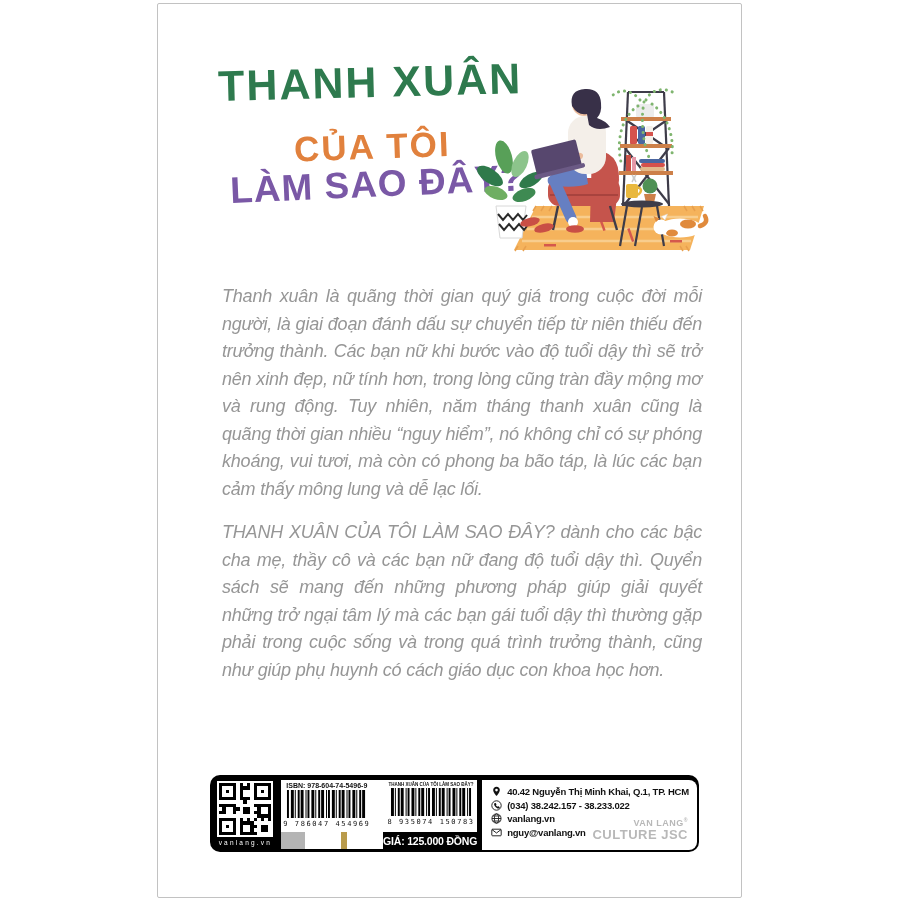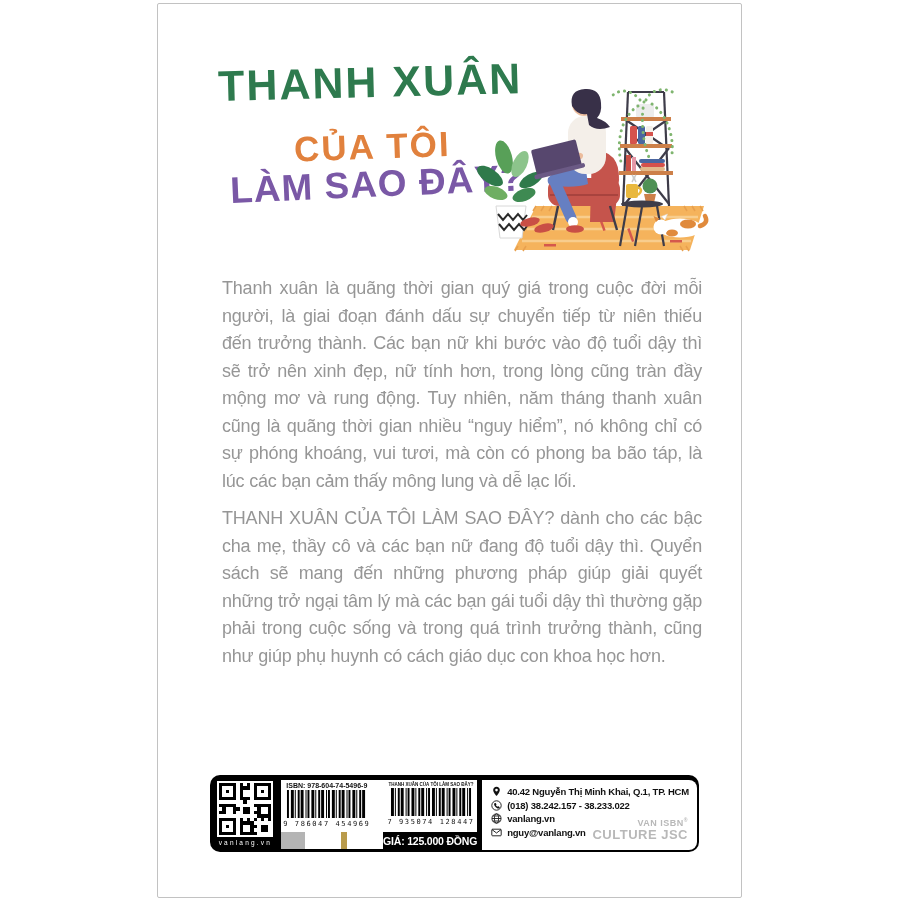--- a/index.html
+++ b/index.html
@@ -16,21 +16,21 @@
       transform:rotate(-2deg);}
   .t3{font-size:37px;font-weight:bold;color:#7a58a6;letter-spacing:1px;margin:-2px 0 0 12px;
       transform:rotate(-2.5deg);}
 
   
   .illo{position:absolute;left:316px;top:50px;width:254px;height:200px;}
 
   
   .bodytext{position:absolute;left:64px;top:263px;width:480px;color:#969696;
             font-size:18px;line-height:27.5px;text-align:justify;letter-spacing:-0.2px;}
-  .bodytext p{margin:8px 0 10px 0;}
+  .bodytext p{margin:16px 0 10px 0;font-style:italic;}
 
   
   .footer{position:absolute;left:52px;top:771px;width:489px;height:77px;background:#000;
           border-radius:10px;display:flex;overflow:hidden;}
   .qrblock{width:72px;display:flex;flex-direction:column;align-items:center;padding-top:6px;}
   .qr{width:56px;height:56px;background:#fff;padding:2px;box-sizing:border-box;}
   .qr svg{width:100%;height:100%;display:block;}
   .qrcap{color:#fff;font-size:6.5px;letter-spacing:2.2px;margin-top:2px;white-space:nowrap;}
 
   .barcard{width:200px;margin:5px 0 3px 0;background:#fff;position:relative;}
@@ -334,21 +334,21 @@
                   <rect x="53" y="0" width="3" height="28" fill="#000"></rect>
                   <rect x="58" y="0" width="1" height="28" fill="#000"></rect>
                   <rect x="60" y="0" width="2" height="28" fill="#000"></rect>
                   <rect x="64" y="0" width="3" height="28" fill="#000"></rect>
                   <rect x="68" y="0" width="1" height="28" fill="#000"></rect>
                   <rect x="71" y="0" width="2" height="28" fill="#000"></rect>
                   <rect x="74" y="0" width="3" height="28" fill="#000"></rect>
                   <rect x="79" y="0" width="1" height="28" fill="#000"></rect>
                   <rect x="81" y="0" width="2" height="28" fill="#000"></rect>
                 </svg></div>
-            <div class="bcdigits">7 935074 128447</div>
+            <div class="bcdigits">8 935074 150783</div>
           </div>
         </div>
         <div class="strip">
           <div class="gray"></div>
           <div class="gold"></div>
           <div class="price">GIÁ: 125.000 ĐỒNG</div>
         </div>
       </div>
 
       <div class="contacts">
@@ -361,21 +361,21 @@
           </span>
           <span class="ctext">40.42 Nguyễn Thị Minh Khai, Q.1, TP. HCM</span>
         </div>
         <div class="crow">
           <span class="cicon">
             <svg viewBox="0 0 11 11">
                 <circle cx="5.5" cy="5.5" r="4.7" fill="none" stroke="#111" stroke-width="0.9"></circle>
                 <path d="M3.5 3.3c.5-.5 1-.4 1.3 0l.5.7c.2.3.2.7-.1 1l-.3.3c.3.6.9 1.2 1.5 1.5l.3-.3c.3-.3.7-.3 1-.1l.7.5c.4.3.5.8 0 1.3-.8.8-2.2.4-3.6-1C3.1 5.6 2.7 4.1 3.5 3.3z" fill="#111"></path>
               </svg>
           </span>
-          <span class="ctext">(018) 38.242.157 - 38.233.022</span>
+          <span class="ctext">(034) 38.242.157 - 38.233.022</span>
         </div>
         <div class="crow">
           <span class="cicon">
             <svg viewBox="0 0 11 11" fill="none" stroke="#111" stroke-width="0.85">
                 <circle cx="5.5" cy="5.5" r="4.6"></circle>
                 <ellipse cx="5.5" cy="5.5" rx="2.1" ry="4.6"></ellipse>
                 <path d="M1 5.5h9M1.6 3h7.8M1.6 8h7.8"></path>
               </svg>
           </span>
           <span class="ctext">vanlang.vn</span>
@@ -383,20 +383,20 @@
         <div class="crow">
           <span class="cicon">
             <svg viewBox="0 0 11 11" fill="none" stroke="#111" stroke-width="0.9">
                 <rect x="0.8" y="2.2" width="9.4" height="6.6" rx="0.8"></rect>
                 <path d="M1 2.6 L5.5 6 L10 2.6"></path>
               </svg>
           </span>
           <span class="ctext">nguy@vanlang.vn</span>
         </div>
         <div class="publogo">
-          <div class="pl1"><span>VAN ISBN</span><sup>®</sup></div>
+          <div class="pl1"><span>VAN LANG</span><sup>®</sup></div>
           <div class="pl2">CULTURE JSC</div>
         </div>
       </div>
     </div>
 
   </div>
 </div>
 
 </body></html>

